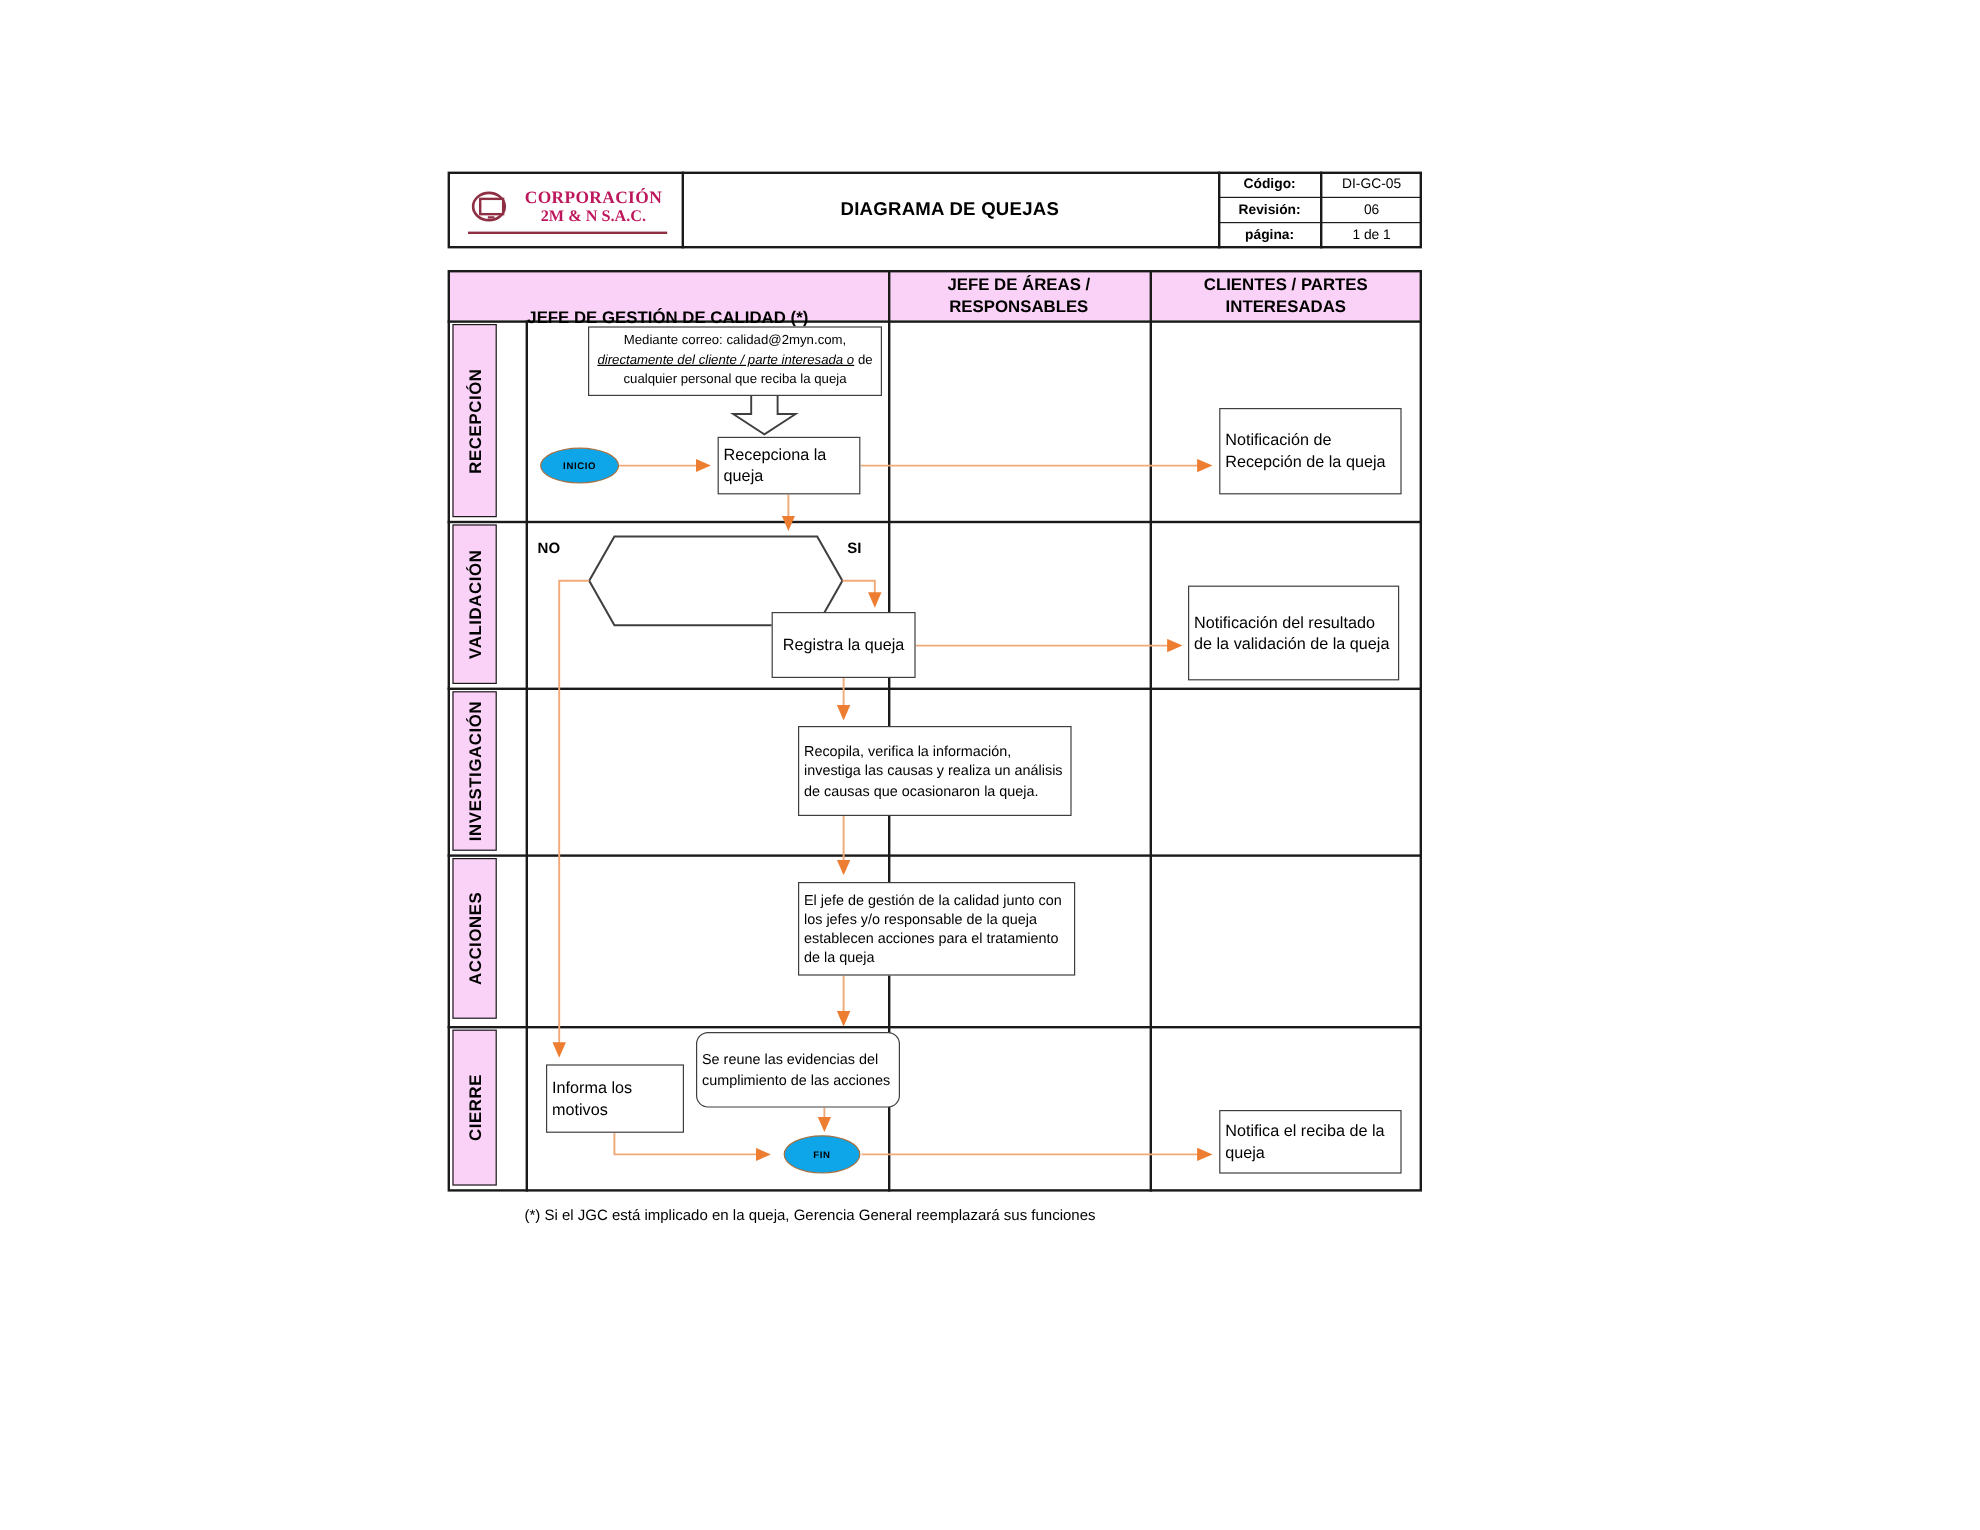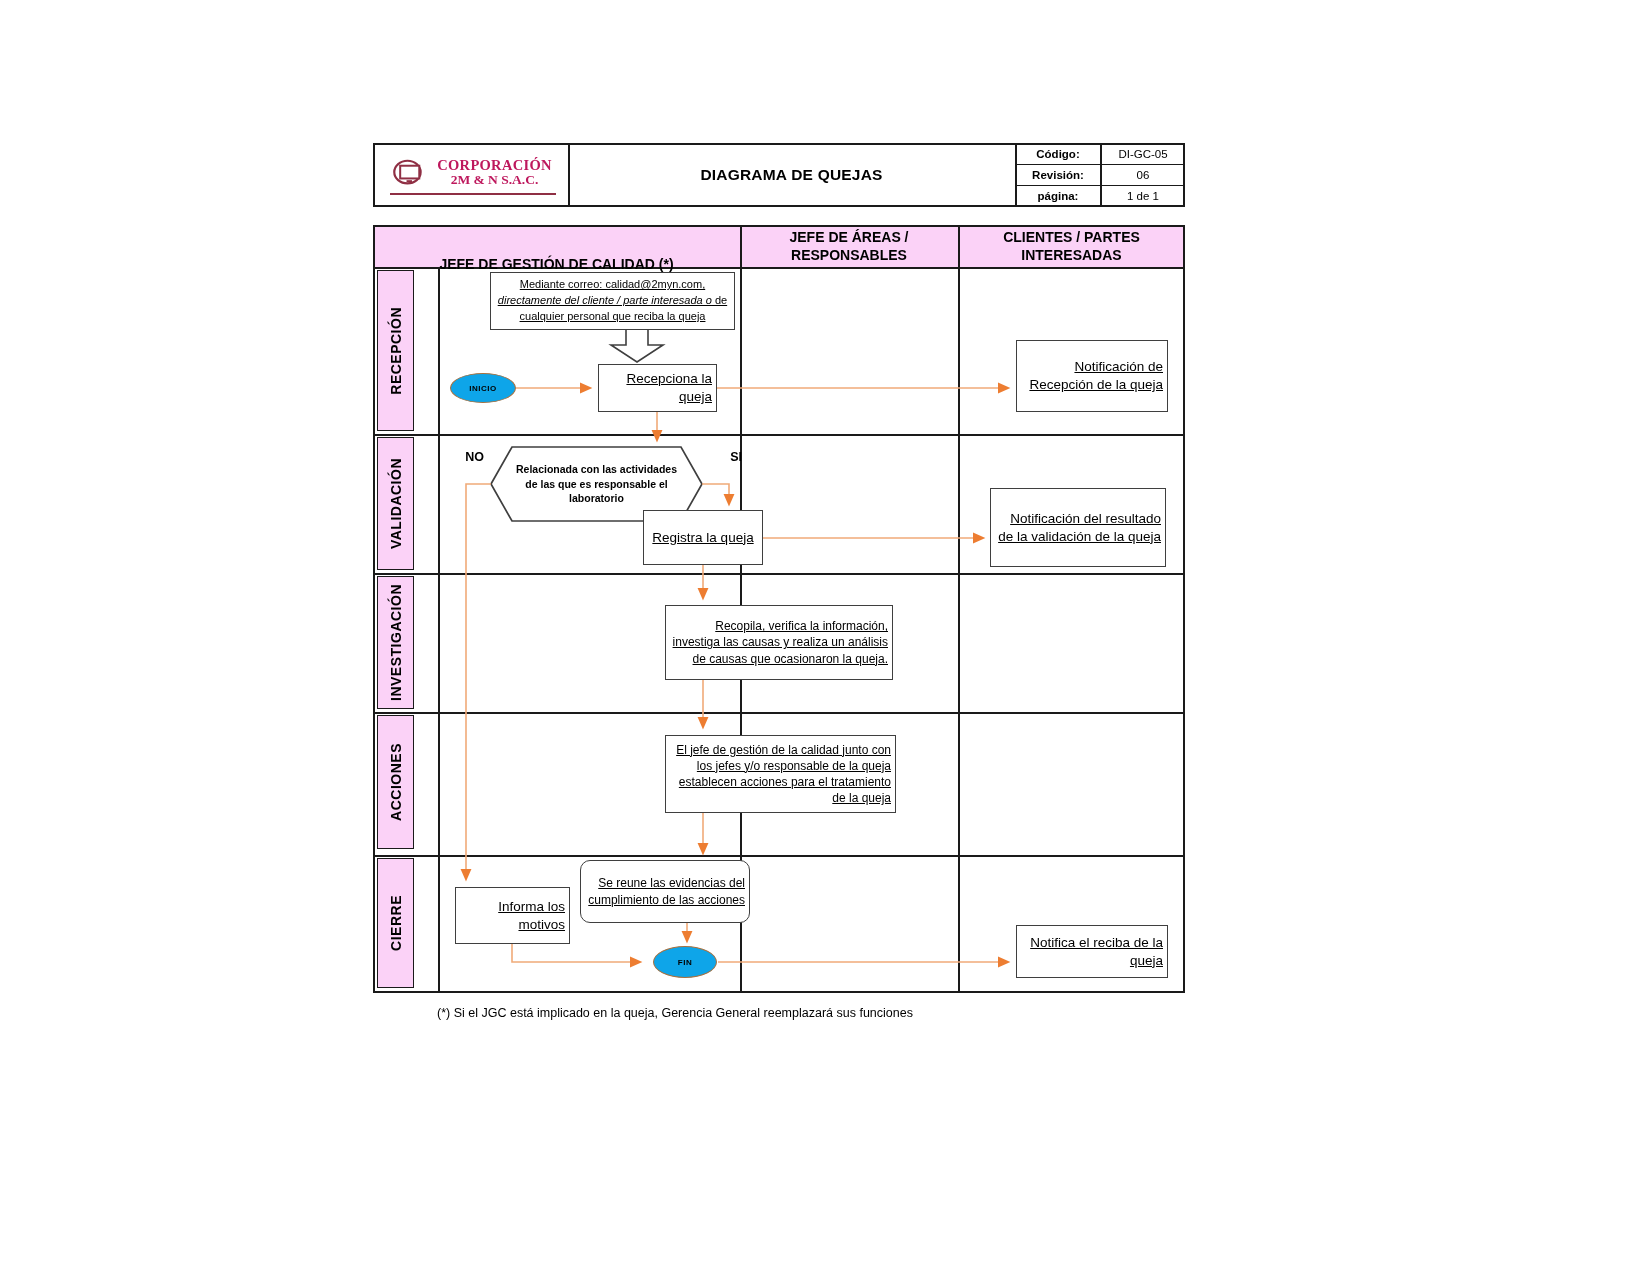--- a/index.html
+++ b/index.html
@@ -25,29 +25,29 @@
   .vl{width:1.6px;background:#1a1a1a;z-index:2;}
   .col-hdr-bg{left:374px;top:226px;width:810px;height:41px;background:#FBD2F7;z-index:1;}
   .col-hdr{z-index:3;display:flex;align-items:center;justify-content:center;text-align:center;
            font-weight:bold;font-size:14px;line-height:1.25;}
   .row-label-cell{left:377px;width:37px;background:#FBD2F7;border:1.2px solid #1a1a1a;z-index:2;
                   display:flex;align-items:center;justify-content:center;}
   .row-label-cell span{writing-mode:vertical-rl;transform:rotate(180deg);font-weight:bold;font-size:14px;
                        letter-spacing:.5px;white-space:nowrap;}
   
   .fbox{background:#fff;border:1.6px solid #3f3f3f;display:flex;align-items:center;justify-content:center;
-        text-align:right;font-size:13.5px;line-height:1.32;z-index:6;padding:2px 4px;text-decoration:underline;}
+        text-align:left;font-size:13.5px;line-height:1.32;z-index:6;padding:2px 4px;}
   .fbox.small{font-size:12px;line-height:1.35;}
   .note-box{font-size:11px;line-height:1.45;flex-direction:column;}
   .note-box .em{font-style:italic;text-decoration:underline;}
   .term{background:#0ea5e9;border:1.7px solid #A9703D;border-radius:50%;display:flex;align-items:center;
         justify-content:center;font-size:8px;font-weight:bold;letter-spacing:.5px;z-index:6;}
   .dec-text{z-index:7;display:flex;align-items:center;justify-content:center;text-align:center;
             font-weight:bold;font-size:10.5px;line-height:1.4;}
-  .branch-label{z-index:7;font-weight:bold;font-size:12.5px;text-align:right;}
+  .branch-label{z-index:7;font-weight:bold;font-size:12.5px;text-align:left;}
   svg.overlay{position:absolute;left:0;top:0;z-index:5;pointer-events:none;}
   .footer-note{left:437px;top:1006px;font-size:12.5px;z-index:3;}
 </style>
 </head>
 <body>
 
 <div id="page">
 
   <div class="abs hdr-outer"></div>
   <div class="abs hdr-vline" style="left:568px;"></div>
@@ -141,21 +141,20 @@
 
   <div class="abs fbox note-box" style="left:490px;top:272px;width:245px;height:58px;">
     <div>Mediante correo: calidad@2myn.com,</div>
     <div><span class="em">directamente del cliente / parte interesada o</span><span> de</span></div>
     <div>cualquier personal que reciba la queja</div>
   </div>
   <div class="abs term" style="left:450px;top:373px;width:66px;height:30px;">INICIO</div>
   <div class="abs fbox" style="left:598px;top:364px;width:119px;height:48px;">Recepciona la queja</div>
   <div class="abs fbox" style="left:1016px;top:340px;width:152px;height:72px;">Notificación de Recepción de la queja</div>
 
-  <div class="abs dec-text" style="left:510px;top:447px;width:173px;height:74px;">Relacionada con las actividades de las que es responsable el laboratorio</div>
   <div class="abs branch-label" style="left:448px;top:450px;width:36px;">NO</div>
   <div class="abs branch-label" style="left:706px;top:450px;width:36px;">SI</div>
   <div class="abs fbox" style="left:643px;top:510px;width:120px;height:55px;">Registra la queja</div>
   <div class="abs fbox" style="left:990px;top:488px;width:176px;height:79px;">Notificación del resultado de la validación de la queja</div>
 
   <div class="abs fbox small" style="left:665px;top:735px;width:231px;height:78px;">El jefe de gestión de la calidad junto con los jefes y/o responsable de la queja establecen acciones para el tratamiento de la queja</div>
 
   <div class="abs fbox small" style="left:665px;top:605px;width:228px;height:75px;">Recopila, verifica la información, investiga las causas y realiza un análisis de causas que ocasionaron la queja.</div>
 
   <div class="abs fbox small" style="left:580px;top:860px;width:170px;height:63px;border-radius:10px;">Se reune las evidencias del cumplimiento de las acciones</div>

